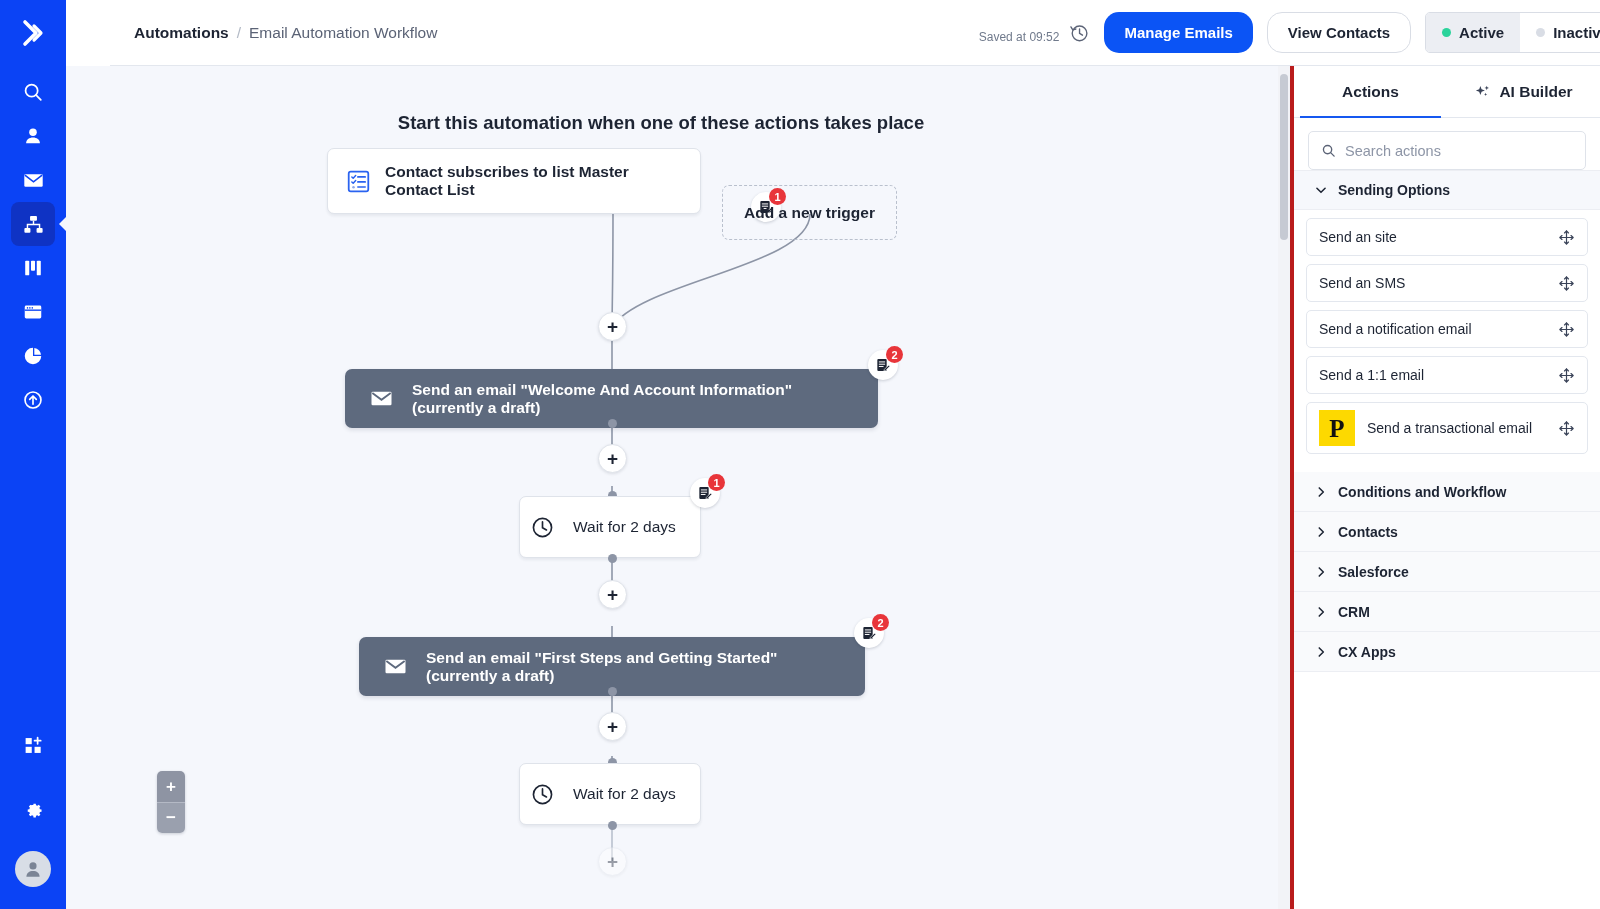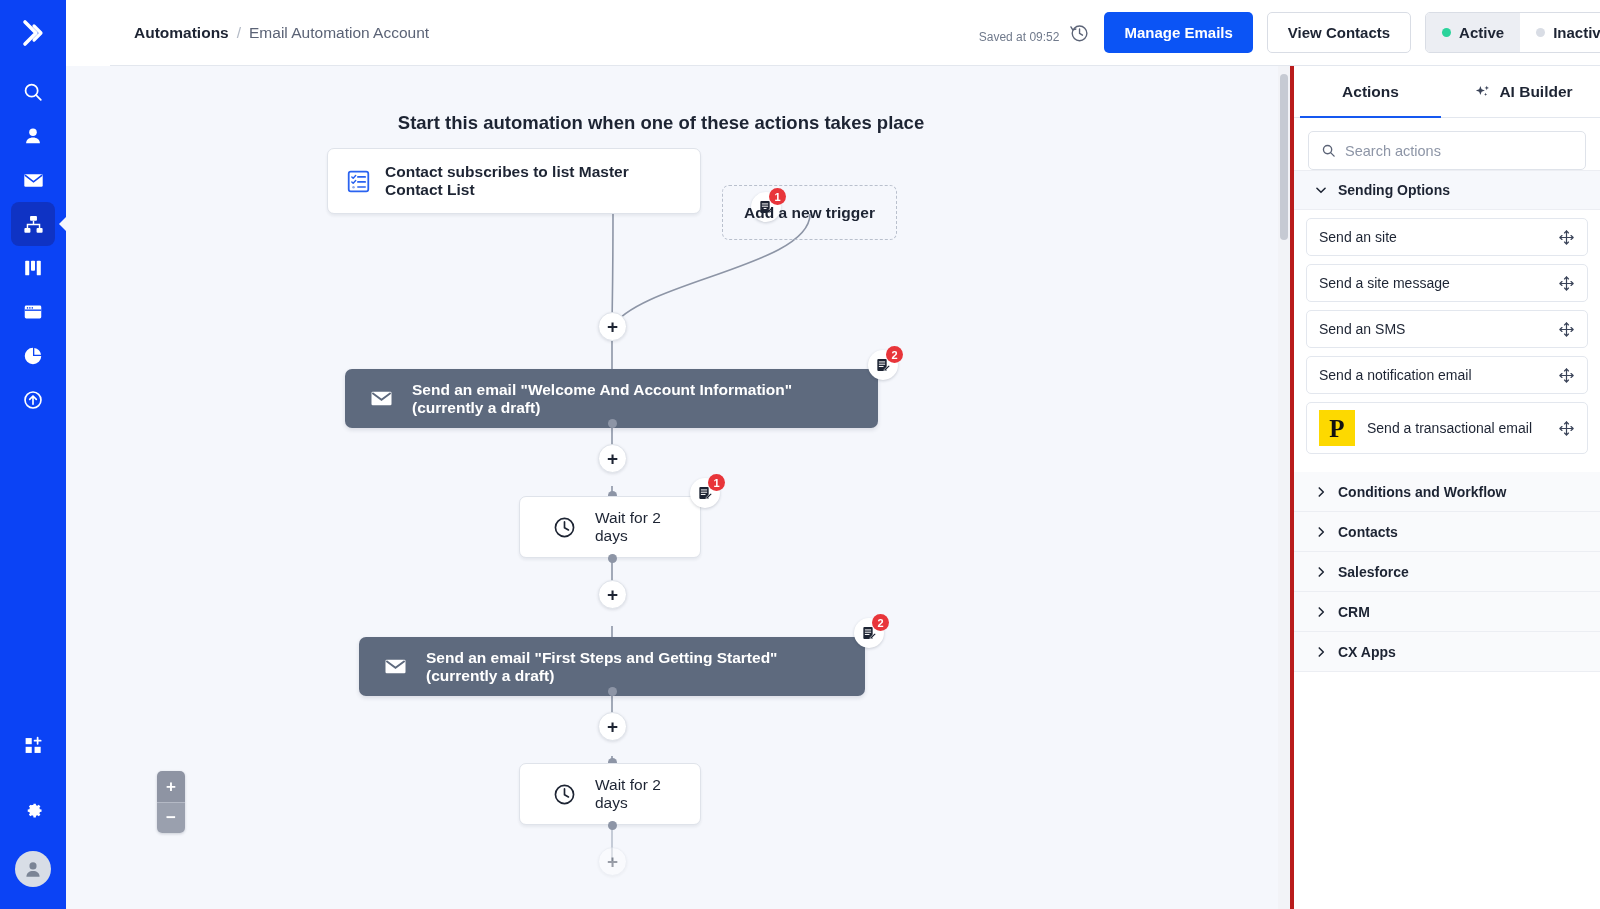--- a/index.html
+++ b/index.html
@@ -47,21 +47,21 @@
     background: #fff; border-bottom: 1px solid #e3e7ee;
     display: flex; align-items: center; margin-left: 44px;
   }
   #breadcrumb { margin-left: 24px; font-size: 15.5px; display: flex; align-items: center; gap: 8px; white-space: nowrap; }
   #breadcrumb .crumb-root { color: #1d2433; font-weight: 700; }
   #breadcrumb .crumb-sep { color: #b3bac6; }
   #breadcrumb .crumb-current { color: #5b6376; }
   #header .right { margin-left: auto; display: flex; align-items: center; gap: 14px; padding-right: 18px; }
   .saved-text { font-size: 12px; color: #707a8c; display: flex; align-items: flex-end; gap: 9px; }
   .btn {
-    height: 41px; border-radius: 5px; display: flex; align-items: center; justify-content: center;
+    height: 41px; border-radius: 15px; display: flex; align-items: center; justify-content: center;
     font-size: 15px; font-weight: 700; cursor: pointer; padding: 0 20px; white-space: nowrap;
   }
   .btn-primary { background: #0b54f5; color: #fff; }
   .btn-outline { background: #fff; color: #1d2433; border: 1px solid #d9dde5; font-weight: 700; }
   .seg { display: flex; height: 41px; border: 1px solid #d9dde5; border-radius: 5px; overflow: hidden; }
   .seg .segbtn {
     display: flex; align-items: center; gap: 8px; padding: 0 16px; font-size: 15px; font-weight: 700;
     cursor: pointer; background: #fff; color: #1d2433;
   }
   .seg .segbtn.sel { background: #eceef3; }
@@ -95,21 +95,21 @@
   .node-addtrigger {
     background: transparent; border: 1.6px dashed #b9c0cd;
     height: 55px; justify-content: center; color: #1d2433; font-weight: 700; cursor: pointer;
   }
   .node-email {
     background: #5e6a7e; color: #fff; font-weight: 700; height: 59px;
     padding: 0 24px; gap: 18px; box-shadow: 0 2px 4px rgba(30,40,60,.13); cursor: pointer;
   }
   .node-wait {
     background: #fff; border: 1px solid #dfe3ea; box-shadow: 0 2px 3px rgba(30,40,60,.07);
-    height: 62px; padding: 0 32px; gap: 18px; color: #1d2433; font-weight: 400; cursor: pointer;
+    height: 62px; padding: 0 10px; gap: 18px; color: #1d2433; font-weight: 400; cursor: pointer;
   }
   .plusbtn {
     position: absolute; width: 29px; height: 29px; border-radius: 50%;
     background: #fff; border: 1px solid #dfe3ea; box-shadow: 0 1px 3px rgba(30,40,60,.12);
     display: flex; align-items: center; justify-content: center; cursor: pointer;
     font-size: 19px; line-height: 1; color: #1d2433; font-weight: 700;
   }
   .plusbtn.faded { opacity: .42; }
   .port {
     position: absolute; width: 9px; height: 9px; border-radius: 50%; background: #8d95a6;
@@ -270,21 +270,21 @@
             <path d="M4.8 20.5c0-4 3.2-6.2 7.2-6.2s7.2 2.2 7.2 6.2z" fill="#7b8495"></path>
           </svg>
       </div>
     </div>
   </div>
 
   <div id="header">
     <div id="breadcrumb">
       <span class="crumb-root">Automations</span>
       <span class="crumb-sep">/</span>
-      <span class="crumb-current">Email Automation Account</span>
+      <span class="crumb-current">Email Automation Workflow</span>
     </div>
     <div class="right">
       <div class="saved-text">
         <span>Saved at 09:52</span>
         <span>
           <svg width="22" height="22" viewBox="0 0 24 24">
             <circle cx="12.6" cy="12.4" r="8" fill="none" stroke="#5b6376" stroke-width="1.5"></circle>
             <path d="M12.6 7.6 V12.4 L15.8 14.4" fill="none" stroke="#5b6376" stroke-width="1.5" stroke-linecap="round"></path>
             <path d="M5.2 8.6 L3.2 5.4 M5.2 8.6 L8.6 7.6" fill="none" stroke="#5b6376" stroke-width="1.5" stroke-linecap="round"></path>
           </svg>
@@ -479,37 +479,37 @@
     <div class="action-list">
       <div class="action-item">
         <span class="label">Send an site</span>
         <span class="drag-icon">
           <svg width="17" height="17" viewBox="0 0 24 24">
               <path d="M12 2.6 V21.4 M2.6 12 H21.4 M12 2.6 L9.2 5.6 M12 2.6 L14.8 5.6 M12 21.4 L9.2 18.4 M12 21.4 L14.8 18.4 M2.6 12 L5.6 9.2 M2.6 12 L5.6 14.8 M21.4 12 L18.4 9.2 M21.4 12 L18.4 14.8" fill="none" stroke="#3a4358" stroke-width="1.7" stroke-linecap="round" stroke-linejoin="round"></path>
             </svg>
         </span>
       </div>
       <div class="action-item">
-        <span class="label">Send a site message</span>
-        <span class="drag-icon">
-          <svg width="17" height="17" viewBox="0 0 24 24">
-              <path d="M12 2.6 V21.4 M2.6 12 H21.4 M12 2.6 L9.2 5.6 M12 2.6 L14.8 5.6 M12 21.4 L9.2 18.4 M12 21.4 L14.8 18.4 M2.6 12 L5.6 9.2 M2.6 12 L5.6 14.8 M21.4 12 L18.4 9.2 M21.4 12 L18.4 14.8" fill="none" stroke="#3a4358" stroke-width="1.7" stroke-linecap="round" stroke-linejoin="round"></path>
-            </svg>
-        </span>
-      </div>
-      <div class="action-item">
         <span class="label">Send an SMS</span>
         <span class="drag-icon">
           <svg width="17" height="17" viewBox="0 0 24 24">
               <path d="M12 2.6 V21.4 M2.6 12 H21.4 M12 2.6 L9.2 5.6 M12 2.6 L14.8 5.6 M12 21.4 L9.2 18.4 M12 21.4 L14.8 18.4 M2.6 12 L5.6 9.2 M2.6 12 L5.6 14.8 M21.4 12 L18.4 9.2 M21.4 12 L18.4 14.8" fill="none" stroke="#3a4358" stroke-width="1.7" stroke-linecap="round" stroke-linejoin="round"></path>
             </svg>
         </span>
       </div>
       <div class="action-item">
         <span class="label">Send a notification email</span>
+        <span class="drag-icon">
+          <svg width="17" height="17" viewBox="0 0 24 24">
+              <path d="M12 2.6 V21.4 M2.6 12 H21.4 M12 2.6 L9.2 5.6 M12 2.6 L14.8 5.6 M12 21.4 L9.2 18.4 M12 21.4 L14.8 18.4 M2.6 12 L5.6 9.2 M2.6 12 L5.6 14.8 M21.4 12 L18.4 9.2 M21.4 12 L18.4 14.8" fill="none" stroke="#3a4358" stroke-width="1.7" stroke-linecap="round" stroke-linejoin="round"></path>
+            </svg>
+        </span>
+      </div>
+      <div class="action-item">
+        <span class="label">Send a 1:1 email</span>
         <span class="drag-icon">
           <svg width="17" height="17" viewBox="0 0 24 24">
               <path d="M12 2.6 V21.4 M2.6 12 H21.4 M12 2.6 L9.2 5.6 M12 2.6 L14.8 5.6 M12 21.4 L9.2 18.4 M12 21.4 L14.8 18.4 M2.6 12 L5.6 9.2 M2.6 12 L5.6 14.8 M21.4 12 L18.4 9.2 M21.4 12 L18.4 14.8" fill="none" stroke="#3a4358" stroke-width="1.7" stroke-linecap="round" stroke-linejoin="round"></path>
             </svg>
         </span>
       </div>
       <div class="action-item tall">
         <span class="pmark">P</span>
         <span class="label">Send a transactional email</span>
         <span class="drag-icon">

